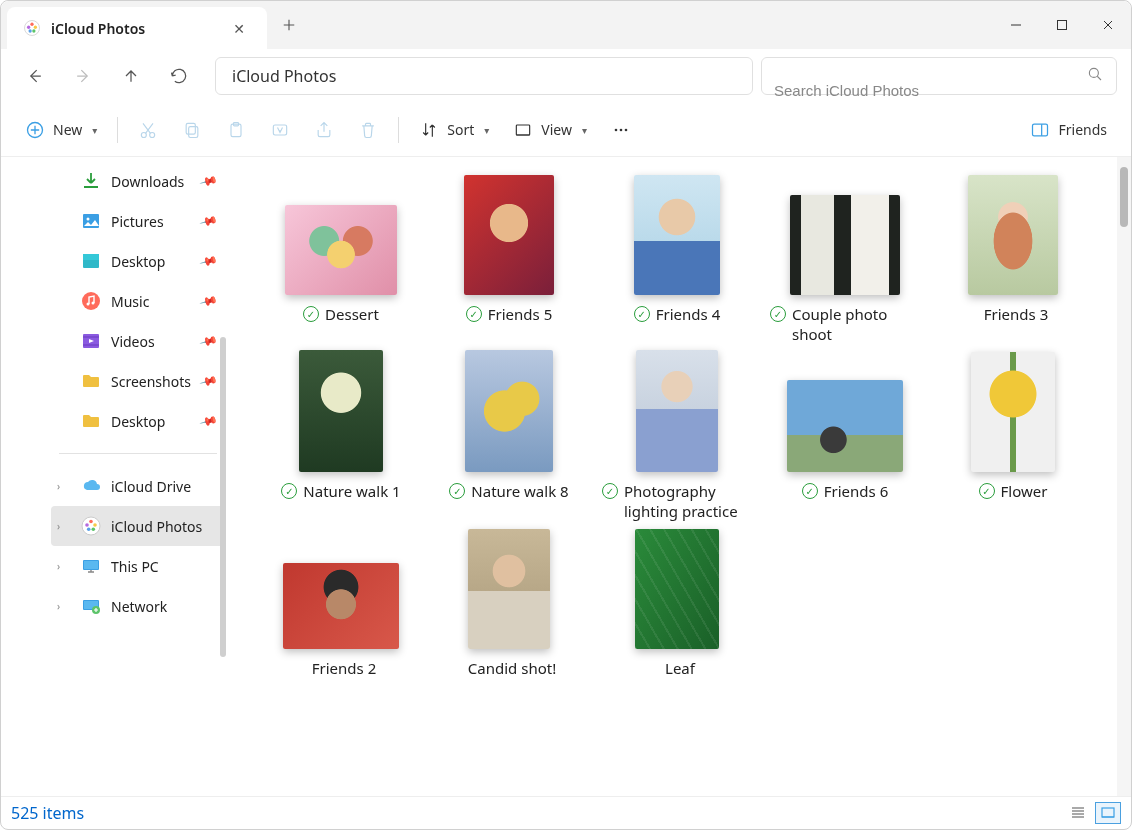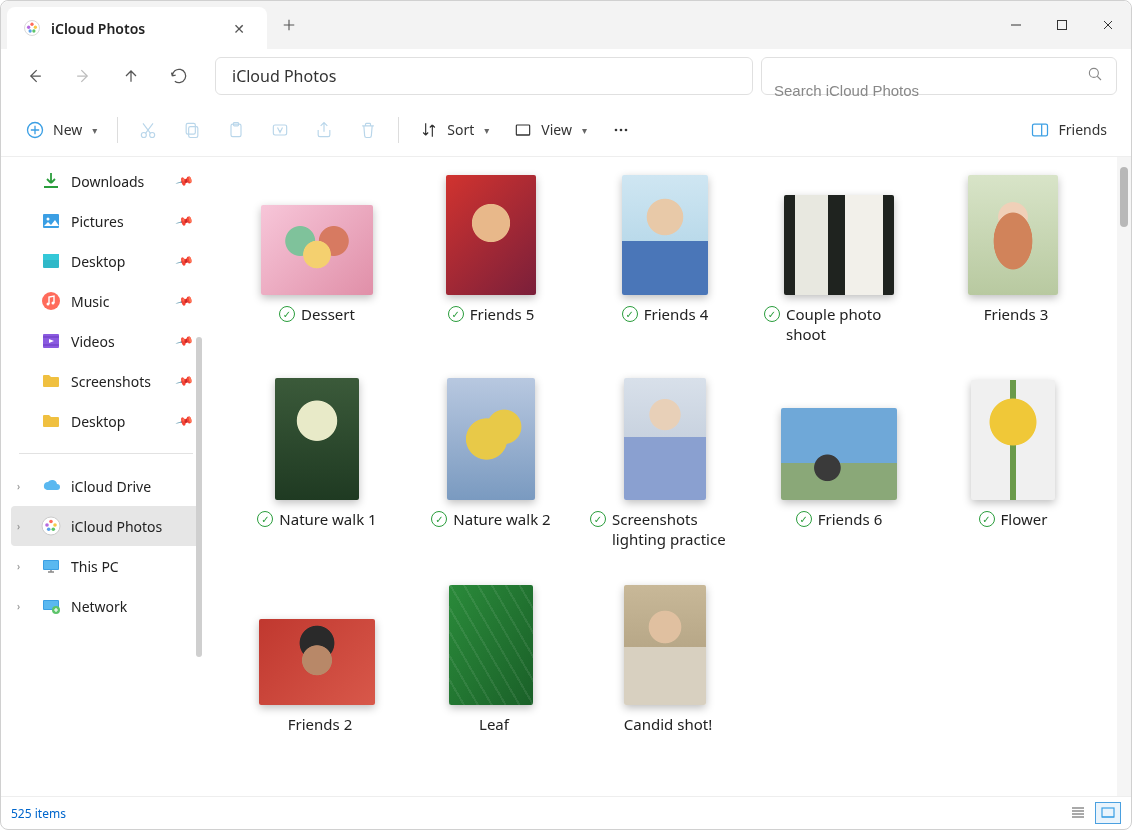--- a/index.html
+++ b/index.html
@@ -120,20 +120,21 @@
 .tb-btn.disabled svg { color: #b9d6ea; }
 .tb-sep { width: 1px; height: 26px; background: #ddd; margin: 0 6px; }
 .tb-spacer { flex: 1; }
 .chev { font-size: 10px; color: #666; margin-left: 2px; }
 
 
 .body {
   flex: 1;
   display: flex;
   overflow: hidden;
+  padding-left: 40px;
 }
 .sidebar {
   width: 204px;
   background: #fff;
   overflow-y: auto;
   padding: 4px 2px 4px 10px;
   position: relative;
 }
 .s-item {
   display: flex;
@@ -173,20 +174,21 @@
 }
 .content-scroll .thumb {
   position: absolute; top: 10px; left: 3px; width: 8px; height: 60px;
   background: #b8b8b8; border-radius: 4px;
 }
 .grid {
   display: grid;
   grid-template-columns: repeat(5, 160px);
   column-gap: 14px;
   row-gap: 36px;
+  gap: 8px;
 }
 .grid .item {
   display: flex;
   flex-direction: column;
   align-items: center;
 }
 .thumb-box {
   width: 120px;
   height: 120px;
   display: flex;
@@ -220,21 +222,21 @@
 .item-label .nosync { width: 0; }
 .item-label .text { text-align: left; }
 
 
 .statusbar {
   height: 30px;
   border-top: 1px solid #eee;
   display: flex;
   align-items: center;
   padding: 16px 10px;
-  font-size: 12px;
+  font-size: 16px;
   color: #0066cc;
 }
 .statusbar .right {
   margin-left: auto;
   display: flex;
   gap: 4px;
 }
 .view-toggle {
   width: 26px; height: 22px;
   display: flex; align-items: center; justify-content: center;
@@ -566,30 +568,30 @@
       <span class="sync"></span>
       <span class="text">Nature walk 1</span>
     </div>
           </div>
           <div class="item">
     <div class="thumb-box">
       <div class="thumb-img" style="width:88px;height:122px;background:radial-gradient(circle at 45% 50%,#e8c948 26%,transparent 27%),radial-gradient(circle at 65% 40%,#e8c948 18%,transparent 19%),linear-gradient(#b8c8e0,#7a9ac0);"></div>
     </div>
     <div class="item-label">
       <span class="sync"></span>
-      <span class="text">Nature walk 2</span>
+      <span class="text">Nature walk 8</span>
     </div>
           </div>
           <div class="item">
     <div class="thumb-box">
       <div class="thumb-img" style="width:82px;height:122px;background:radial-gradient(circle at 50% 30%,#e8d0b8 16%,transparent 17%),linear-gradient(transparent 48%,#8aa0d0 48%),linear-gradient(#d8e0ea,#b8c4d4);"></div>
     </div>
     <div class="item-label">
       <span class="sync"></span>
-      <span class="text">Screenshots lighting practice</span>
+      <span class="text">Photography lighting practice</span>
     </div>
           </div>
           <div class="item">
     <div class="thumb-box">
       <div class="thumb-img" style="width:116px;height:92px;background:radial-gradient(circle at 40% 65%,#3a3a3a 14%,transparent 15%),linear-gradient(#6fa8d8 60%,#8aa878 60%);"></div>
     </div>
     <div class="item-label">
       <span class="sync"></span>
       <span class="text">Friends 6</span>
     </div>
@@ -607,34 +609,34 @@
     <div class="thumb-box">
       <div class="thumb-img" style="width:116px;height:86px;background:radial-gradient(circle at 50% 48%,#b88868 20%,transparent 21%),radial-gradient(circle at 50% 28%,#2a2a2a 20%,transparent 21%),linear-gradient(135deg,#c0382f,#d8584a);"></div>
     </div>
     <div class="item-label">
       <span class="nosync"></span>
       <span class="text">Friends 2</span>
     </div>
           </div>
           <div class="item">
     <div class="thumb-box">
+      <div class="thumb-img" style="width:82px;height:120px;background:radial-gradient(circle at 50% 35%,#e0c0a0 18%,transparent 19%),linear-gradient(transparent 52%,#d8d0c0 52%),linear-gradient(#c8b898,#a89878);"></div>
+    </div>
+    <div class="item-label">
+      <span class="nosync"></span>
+      <span class="text">Candid shot!</span>
+    </div>
+          </div>
+          <div class="item">
+    <div class="thumb-box">
       <div class="thumb-img" style="width:84px;height:120px;background:repeating-linear-gradient(60deg,rgba(255,255,255,0.08) 0 2px,transparent 2px 12px),linear-gradient(120deg,#2a8a3a,#1a6028);"></div>
     </div>
     <div class="item-label">
       <span class="nosync"></span>
       <span class="text">Leaf</span>
-    </div>
-          </div>
-          <div class="item">
-    <div class="thumb-box">
-      <div class="thumb-img" style="width:82px;height:120px;background:radial-gradient(circle at 50% 35%,#e0c0a0 18%,transparent 19%),linear-gradient(transparent 52%,#d8d0c0 52%),linear-gradient(#c8b898,#a89878);"></div>
-    </div>
-    <div class="item-label">
-      <span class="nosync"></span>
-      <span class="text">Candid shot!</span>
     </div>
           </div>
         </div>
     </div>
     <div class="content-scroll">
       <div class="thumb"></div>
     </div>
   </div>
 </div>
 

